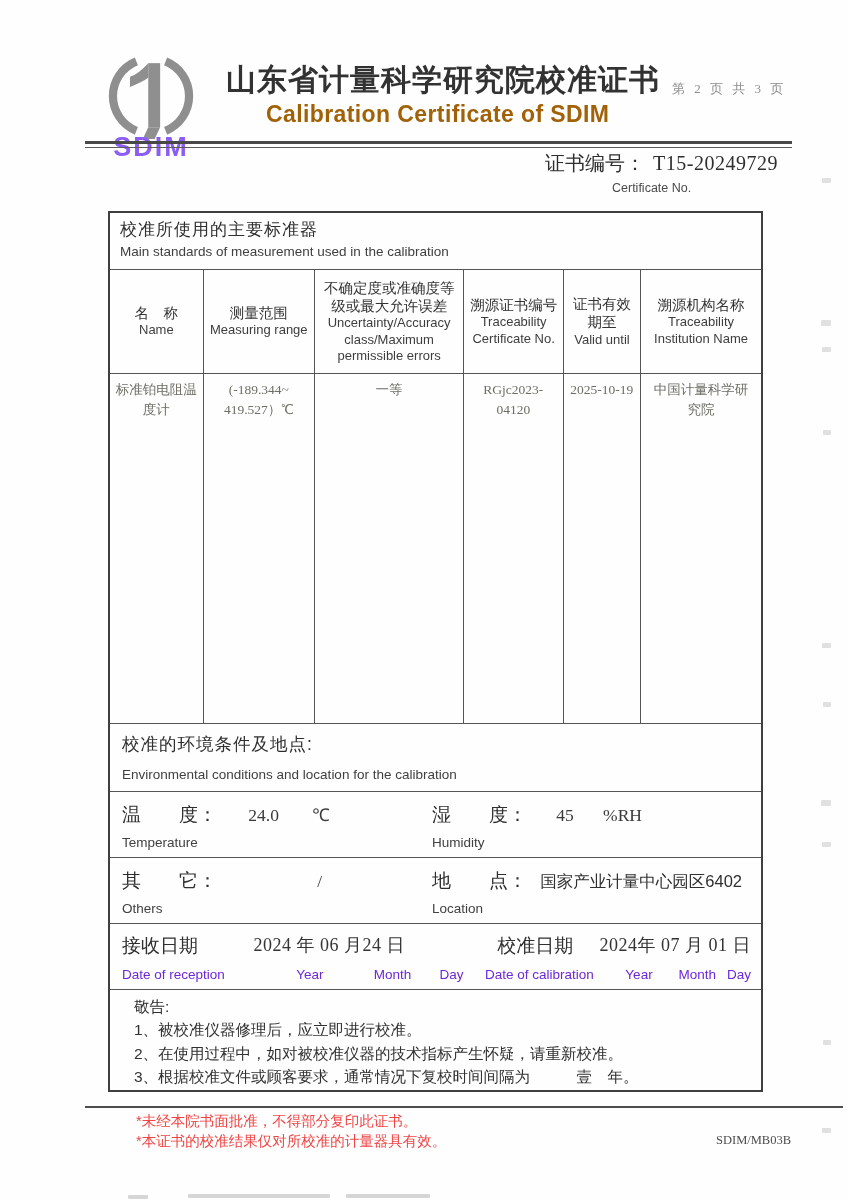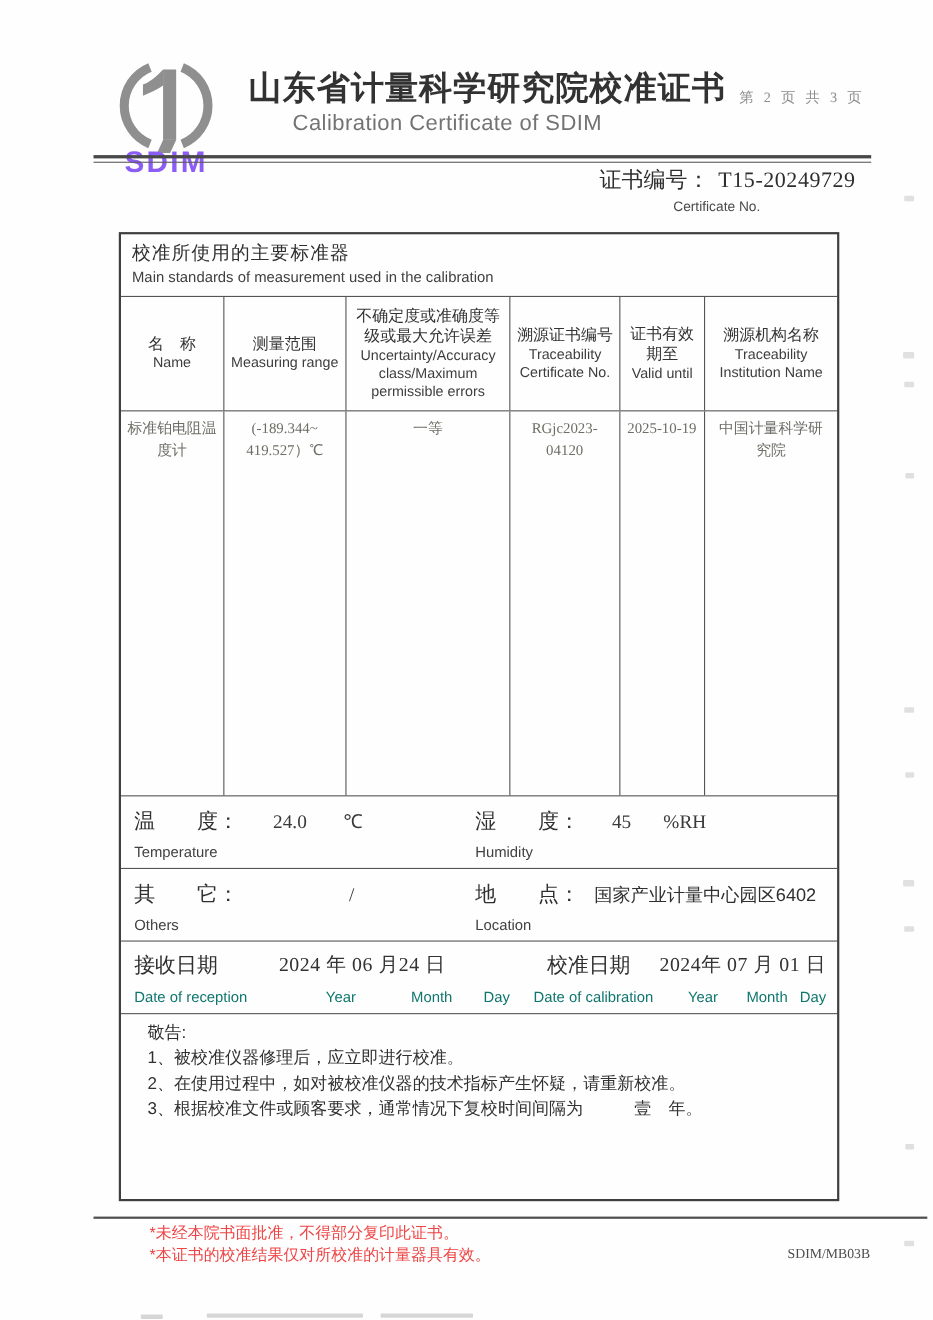--- a/index.html
+++ b/index.html
@@ -17,22 +17,22 @@
 
   .title-zh {
     position:absolute; left:226px; top:60px; font-size:30px; font-weight:bold;
     color:#323232; letter-spacing:1px; white-space:nowrap;
   }
   .page-info {
     position:absolute; left:672px; top:80px; font-size:13px; color:#8d8d8d;
     letter-spacing:3px; white-space:nowrap; font-family:"Liberation Serif",serif;
   }
   .title-en {
-    position:absolute; left:266px; top:101px; font-size:20px; font-weight:normal;
-    color:#737373; letter-spacing:0.4px; white-space:nowrap;
+    position:absolute; left:266px; top:101px; font-size:23px; font-weight:bold;
+    color:#a16207; letter-spacing:0.4px; white-space:nowrap;
   }
   .double-rule {
     position:absolute; left:85px; top:141px; width:707px; height:7px;
     border-top:3px solid #484848; border-bottom:1px solid #5c5c5c;
   }
 
   .cert-block { position:absolute; left:545px; top:150px; }
   .cert-line { font-size:20px; color:#2e2e2e; white-space:nowrap; }
   .cert-line .cert-value { font-family:"Liberation Serif",serif; margin-left:8px; letter-spacing:0.5px; }
   .cert-en { font-size:12.5px; color:#4a4a4a; margin-top:4px; margin-left:67px; }
@@ -81,21 +81,21 @@
   .env-en    { font-size:13.5px; color:#414141; margin-top:7px; }
   .loc-value { font-size:16.5px; }
 
   .dates-row { height:66px; border-bottom:1px solid #555; padding:9px 10px 0 12px; }
   .date-line { display:flex; font-size:19px; color:#2f2f2f; white-space:nowrap; }
   .date-zh-label { display:inline-block; }
   .date-string { font-family:"Liberation Serif",serif; font-size:18px; color:#333; letter-spacing:0.5px; }
   .rec-label { width:135px; }
   .rec-date  { width:250px; }
   .cal-label { width:105px; }
-  .date-en-line { display:flex; font-size:13.5px; color:#0f766e; margin-top:8px; white-space:nowrap; }
+  .date-en-line { display:flex; font-size:13.5px; color:#6d28d9; margin-top:8px; white-space:nowrap; }
   .en-rec-label { width:180px; }
   .en-rec-year  { width:80px; }
   .en-rec-month { width:68px; }
   .en-rec-day   { width:47px; }
   .en-cal-label { width:145px; }
   .en-cal-year  { width:55px; }
   .en-cal-month { width:50px; }
 
   .notice { flex:1; padding:7px 12px 0 24px; }
   .notice-title { font-size:15.5px; color:#2e2e2e; }
@@ -177,20 +177,24 @@
     <div class="body-row">
       <div class="body-cell c1">标准铂电阻温度计</div>
       <div class="body-cell c2">(-189.344~
 419.527）℃</div>
       <div class="body-cell c3">一等</div>
       <div class="body-cell c4">RGjc2023-04120</div>
       <div class="body-cell c5">2025-10-19</div>
       <div class="body-cell c6">中国计量科学研究院</div>
     </div>
 
+    <div class="env-title">
+      <div class="sec-zh">校准的环境条件及地点:</div>
+      <div class="sec-en">Environmental conditions and location for the calibration</div>
+    </div>
 
     <div class="env-row">
       <div class="env-group env-left">
         <div class="env-line">
           <span>温　　度：</span>
           <span class="env-value" style="margin-left:26px;">24.0</span>
           <span class="env-unit" style="margin-left:28px;">℃</span>
         </div>
         <div class="env-en">Temperature</div>
       </div>

